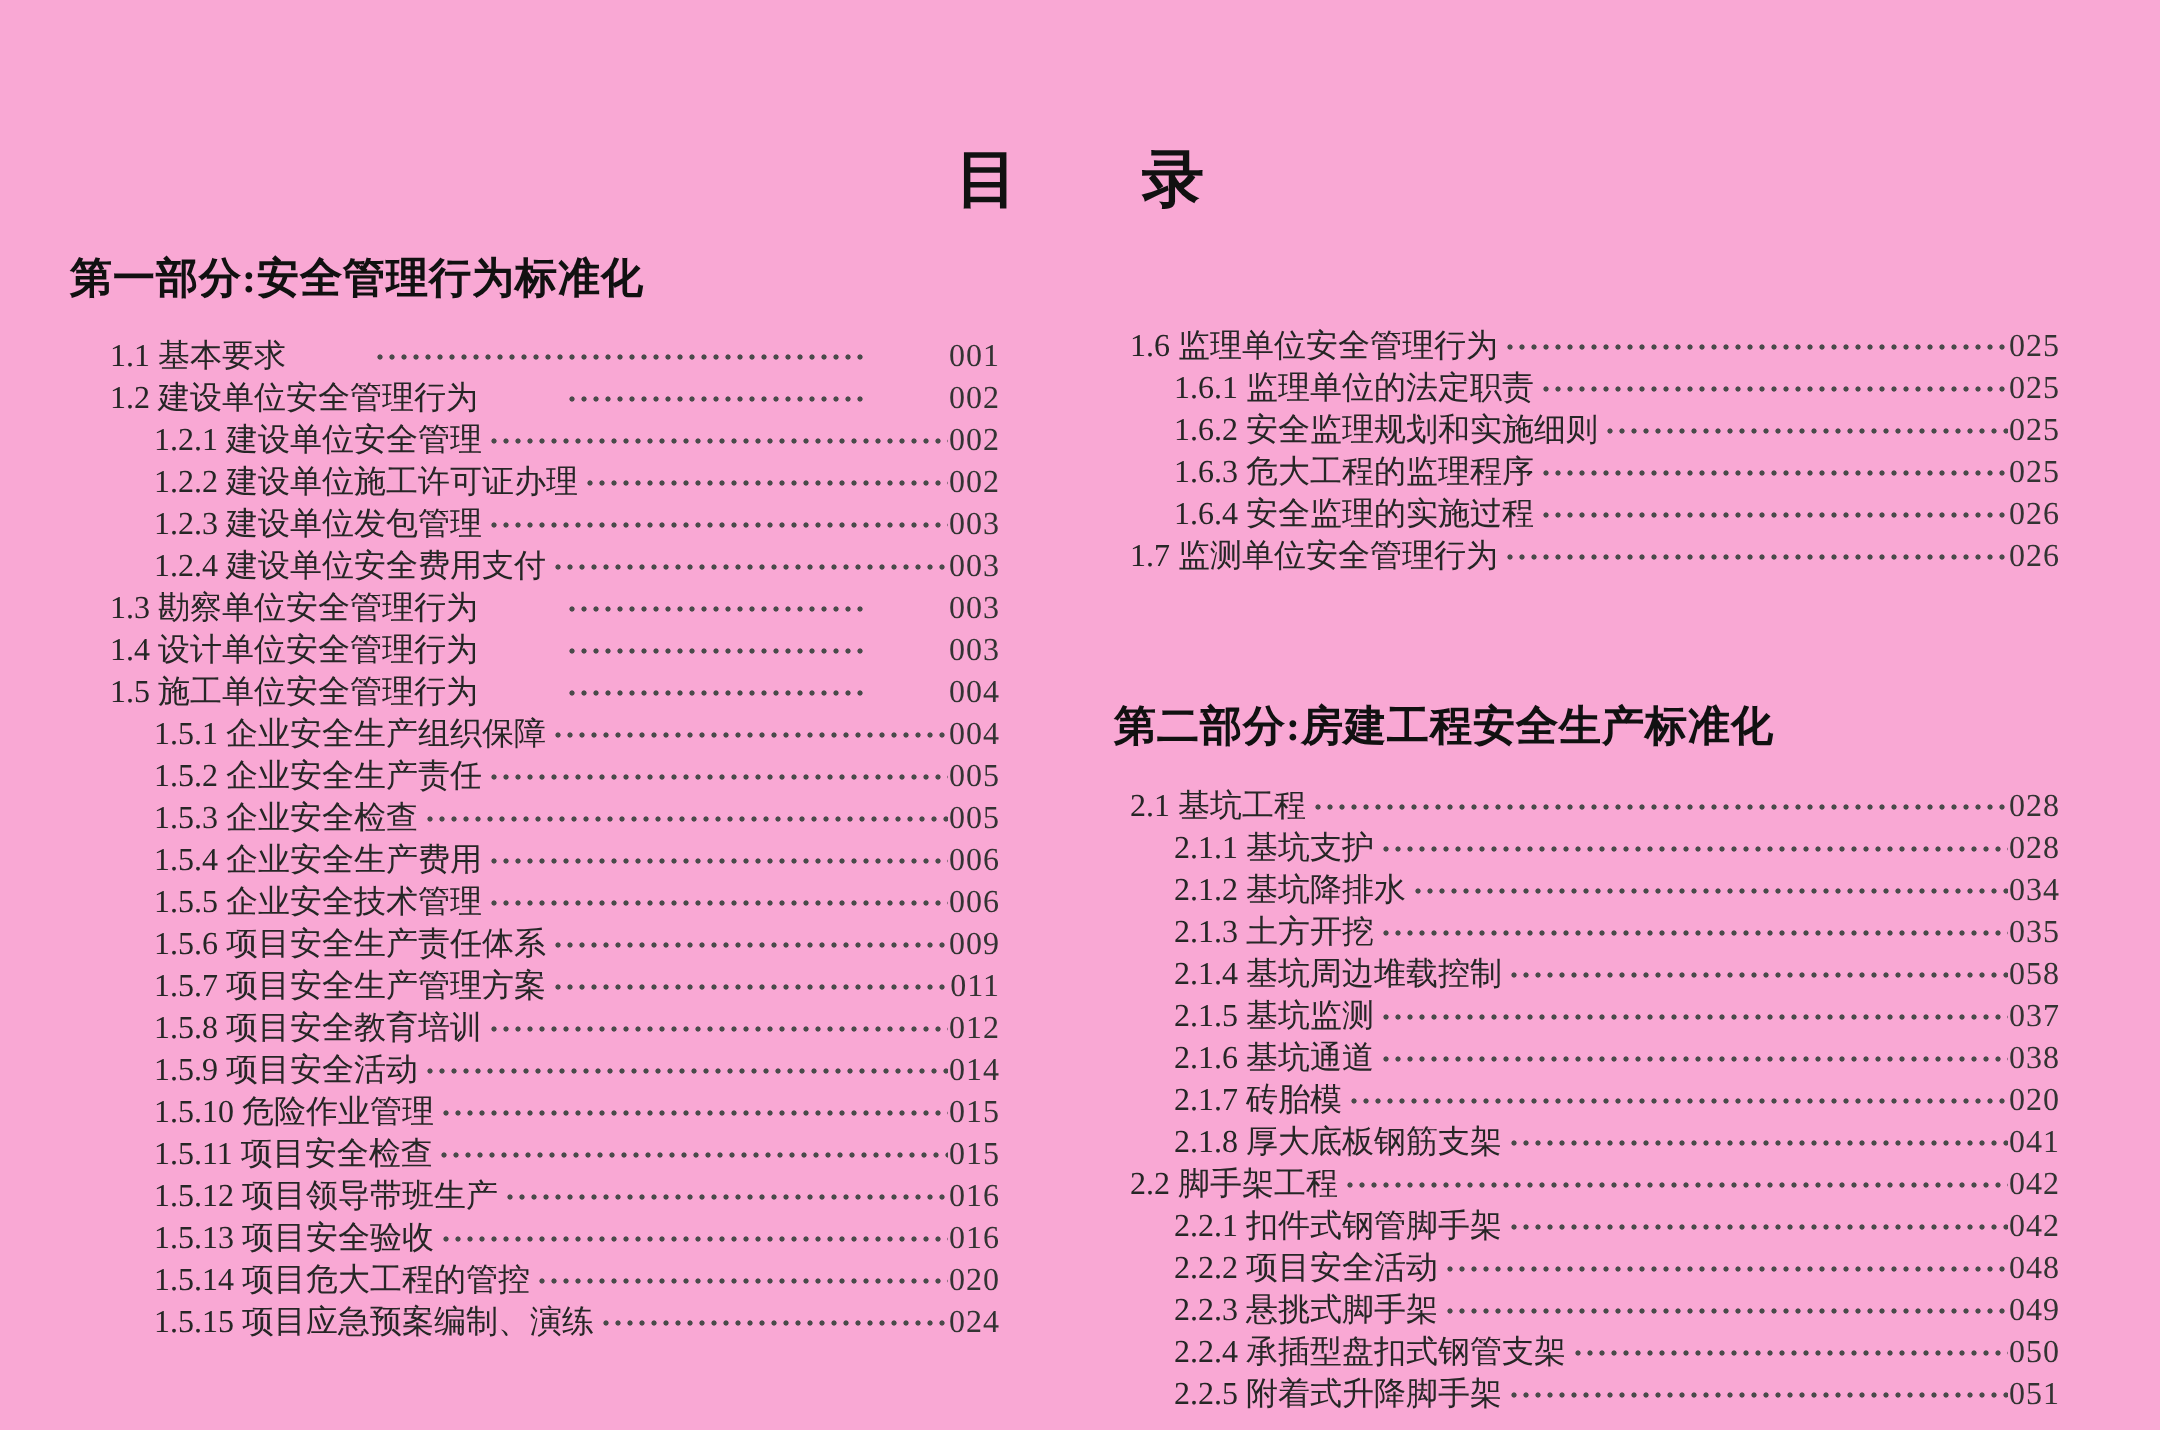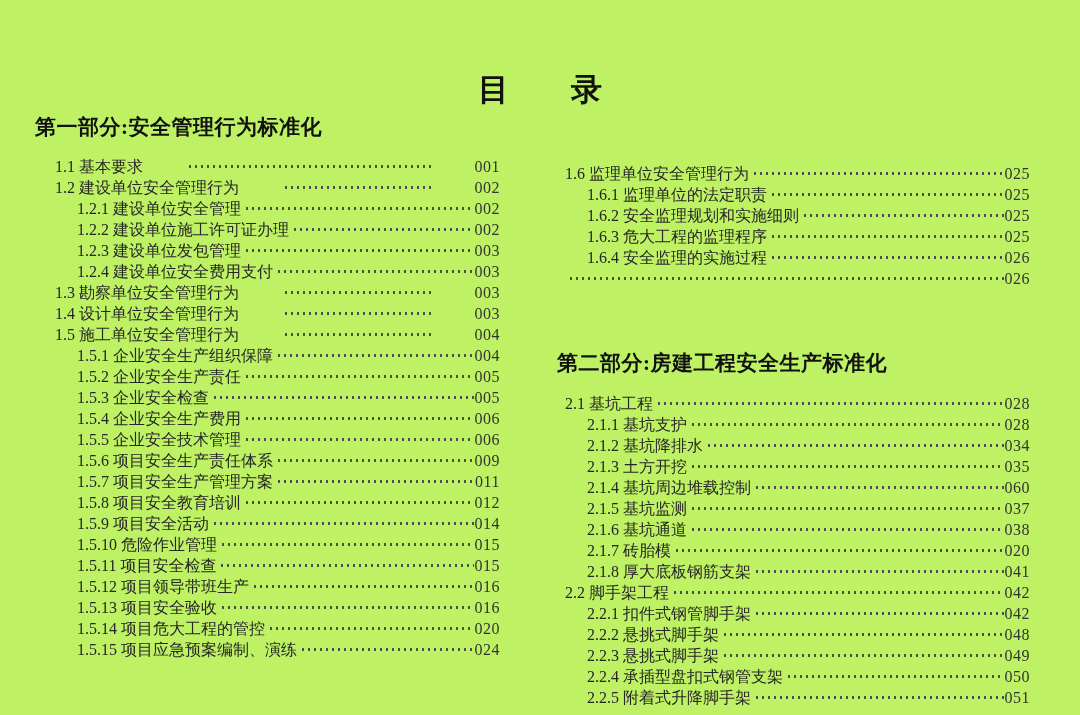--- a/index.html
+++ b/index.html
@@ -3,42 +3,42 @@
 <meta charset="utf-8">
 <style>
   * { box-sizing: border-box; }
   html, body { margin: 0; padding: 0; }
   body { background: #ffffff; }
 
   .page {
     position: relative;
     width: 1080px;
     height: 715px;
-    background: #bef264;
+    background: #f9a8d4;
     font-family: "Liberation Serif", "DejaVu Serif", serif;
     color: #262626;
     overflow: hidden;
   }
 
   .doc-title {
     position: absolute;
     top: 68px;
     left: 0;
     width: 100%;
     margin: 0;
     text-align: center;
     font-size: 31px;
     line-height: 44px;
     font-weight: 700;
     color: #111111;
     white-space: pre;
   }
 
   .col { position: absolute; }
-  .col-left  { left: 35px;  top: 114px; width: 465px; }
+  .col-left  { left: 35px;  top: 126px; width: 465px; }
   .col-right { left: 557px; top: 130px; width: 473px; margin-top: 33px; }
 
   .part-heading {
     margin: 0 0 16px 0;
     font-size: 21px;
     line-height: 26px;
     font-weight: 700;
     color: #111111;
     letter-spacing: 0.5px;
     white-space: nowrap;
@@ -234,20 +234,21 @@
           <span class="lbl">1.6.3 危大工程的监理程序</span>
           <span class="dots"></span>
           <span class="pg">025</span>
         </div>
         <div class="row lvl2">
           <span class="lbl">1.6.4 安全监理的实施过程</span>
           <span class="dots"></span>
           <span class="pg">026</span>
         </div>
         <div class="row lvl1">
+          <span class="lbl">1.7 监测单位安全管理行为</span>
           <span class="dots"></span>
           <span class="pg">026</span>
         </div>
       </div>
     <h2 class="part-heading">第二部分:房建工程安全生产标准化</h2>
     <div class="entries">
         <div class="row lvl1">
           <span class="lbl">2.1 基坑工程</span>
           <span class="dots"></span>
           <span class="pg">028</span>
@@ -263,21 +264,21 @@
           <span class="pg">034</span>
         </div>
         <div class="row lvl2">
           <span class="lbl">2.1.3 土方开挖</span>
           <span class="dots"></span>
           <span class="pg">035</span>
         </div>
         <div class="row lvl2">
           <span class="lbl">2.1.4 基坑周边堆载控制</span>
           <span class="dots"></span>
-          <span class="pg">060</span>
+          <span class="pg">058</span>
         </div>
         <div class="row lvl2">
           <span class="lbl">2.1.5 基坑监测</span>
           <span class="dots"></span>
           <span class="pg">037</span>
         </div>
         <div class="row lvl2">
           <span class="lbl">2.1.6 基坑通道</span>
           <span class="dots"></span>
           <span class="pg">038</span>
@@ -296,21 +297,21 @@
           <span class="lbl">2.2 脚手架工程</span>
           <span class="dots"></span>
           <span class="pg">042</span>
         </div>
         <div class="row lvl2">
           <span class="lbl">2.2.1 扣件式钢管脚手架</span>
           <span class="dots"></span>
           <span class="pg">042</span>
         </div>
         <div class="row lvl2">
-          <span class="lbl">2.2.2 悬挑式脚手架</span>
+          <span class="lbl">2.2.2 项目安全活动</span>
           <span class="dots"></span>
           <span class="pg">048</span>
         </div>
         <div class="row lvl2">
           <span class="lbl">2.2.3 悬挑式脚手架</span>
           <span class="dots"></span>
           <span class="pg">049</span>
         </div>
         <div class="row lvl2">
           <span class="lbl">2.2.4 承插型盘扣式钢管支架</span>

